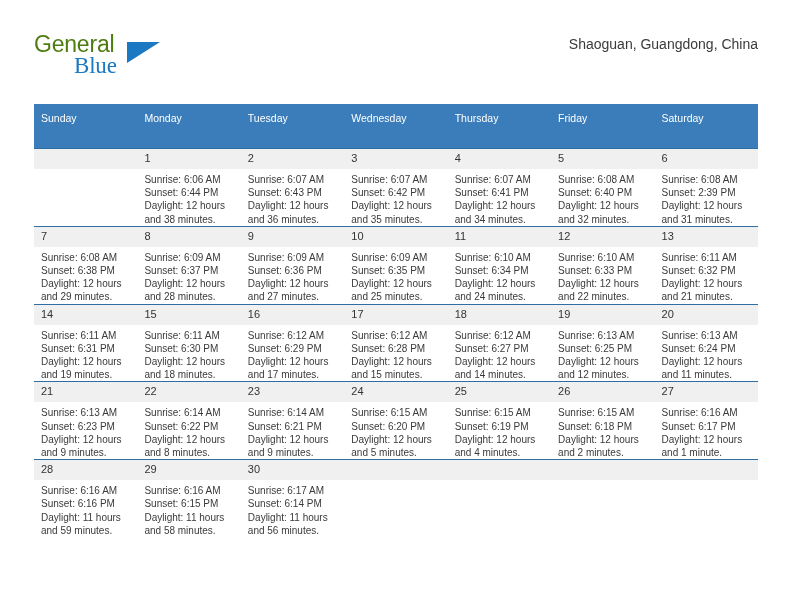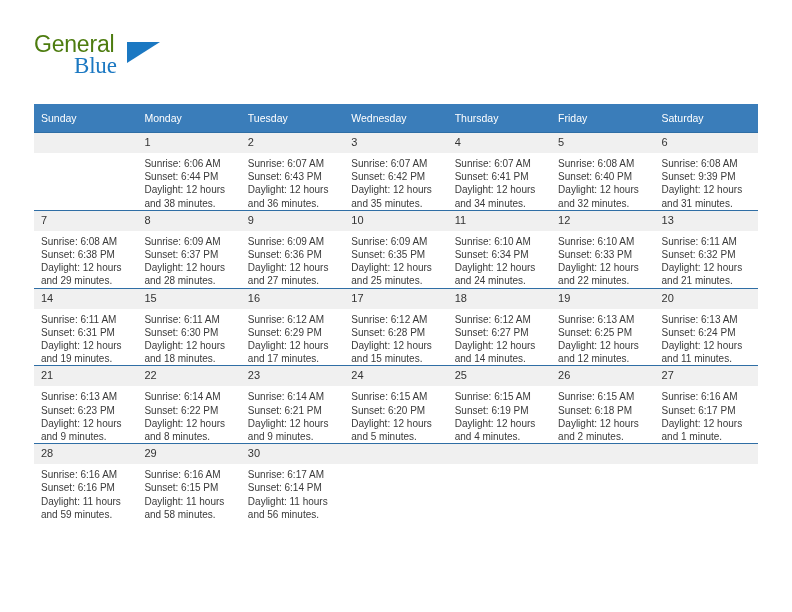--- a/index.html
+++ b/index.html
@@ -91,21 +91,21 @@
     width: 724px;
     border-collapse: collapse;
     table-layout: fixed;
   }
   .calendar th {
     background: #3a7dba;
     color: #ffffff;
     font-size: 10.5px;
     font-weight: normal;
     text-align: left;
-    padding: 5px 0 5px 7px;
+    padding: 5px 0 21px 7px;
     height: 18px;
     border: none;
   }
   .calendar td {
     vertical-align: top;
     padding: 0;
     border: none;
     border-top: 1px solid #2f6ea5;
     width: 103.4px;
     height: 72px;
@@ -141,20 +141,21 @@
 
   <div class="header">
 
     <div class="logo">
       <span class="logo-general">General</span>
       <span class="logo-triangle"></span>
       <span class="logo-blue">Blue</span>
     </div>
 
     <div class="titles">
+      <div class="cal-subtitle">Shaoguan, Guangdong, China</div>
     </div>
 
   </div>
 
   <table class="calendar">
     <thead>
       <tr>
         <th>Sunday</th>
         <th>Monday</th>
         <th>Tuesday</th>
@@ -218,21 +219,21 @@
             <div>Sunrise: 6:08 AM</div>
             <div>Sunset: 6:40 PM</div>
             <div>Daylight: 12 hours</div>
             <div>and 32 minutes.</div>
           </div>
         </td>
         <td>
           <div class="daynum">6</div>
           <div class="details">
             <div>Sunrise: 6:08 AM</div>
-            <div>Sunset: 9:39 PM</div>
+            <div>Sunset: 2:39 PM</div>
             <div>Daylight: 12 hours</div>
             <div>and 31 minutes.</div>
           </div>
         </td>
       </tr>
 
       <tr class="week-row">
         <td>
           <div class="daynum">7</div>
           <div class="details">

